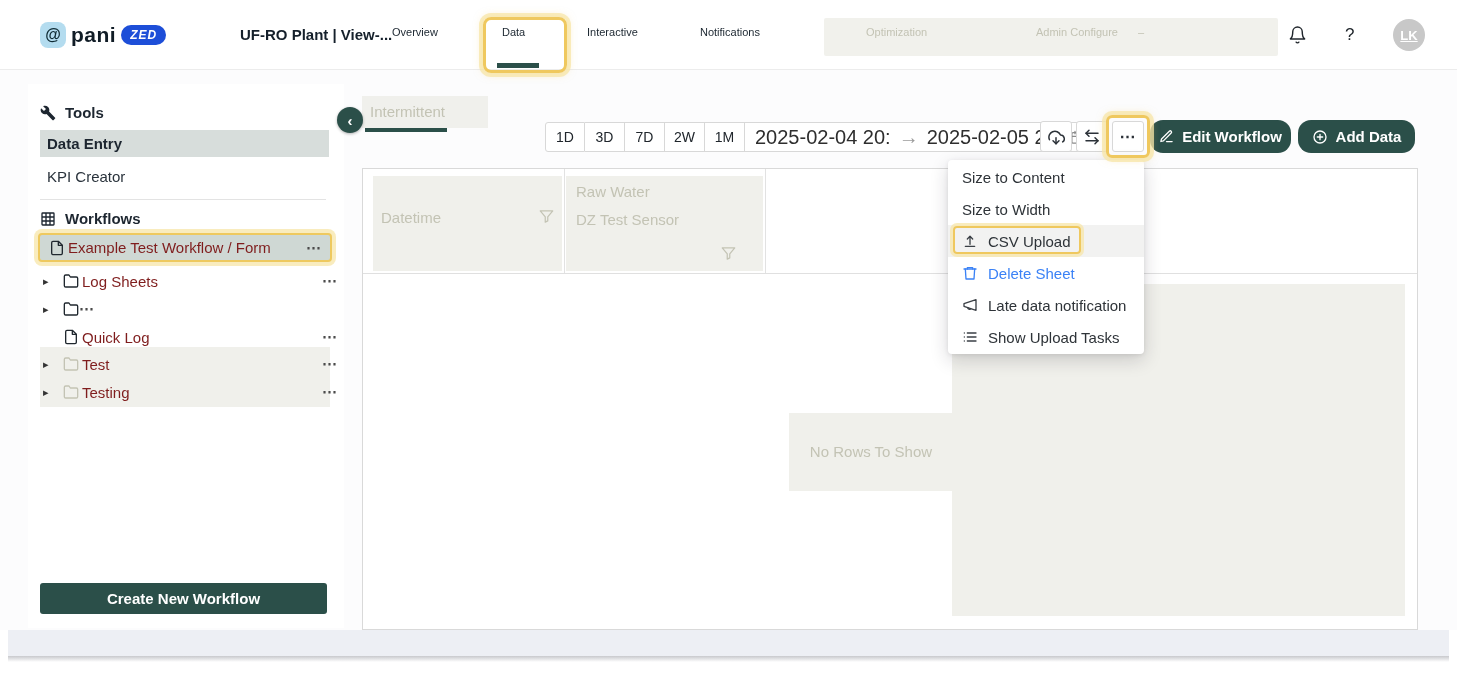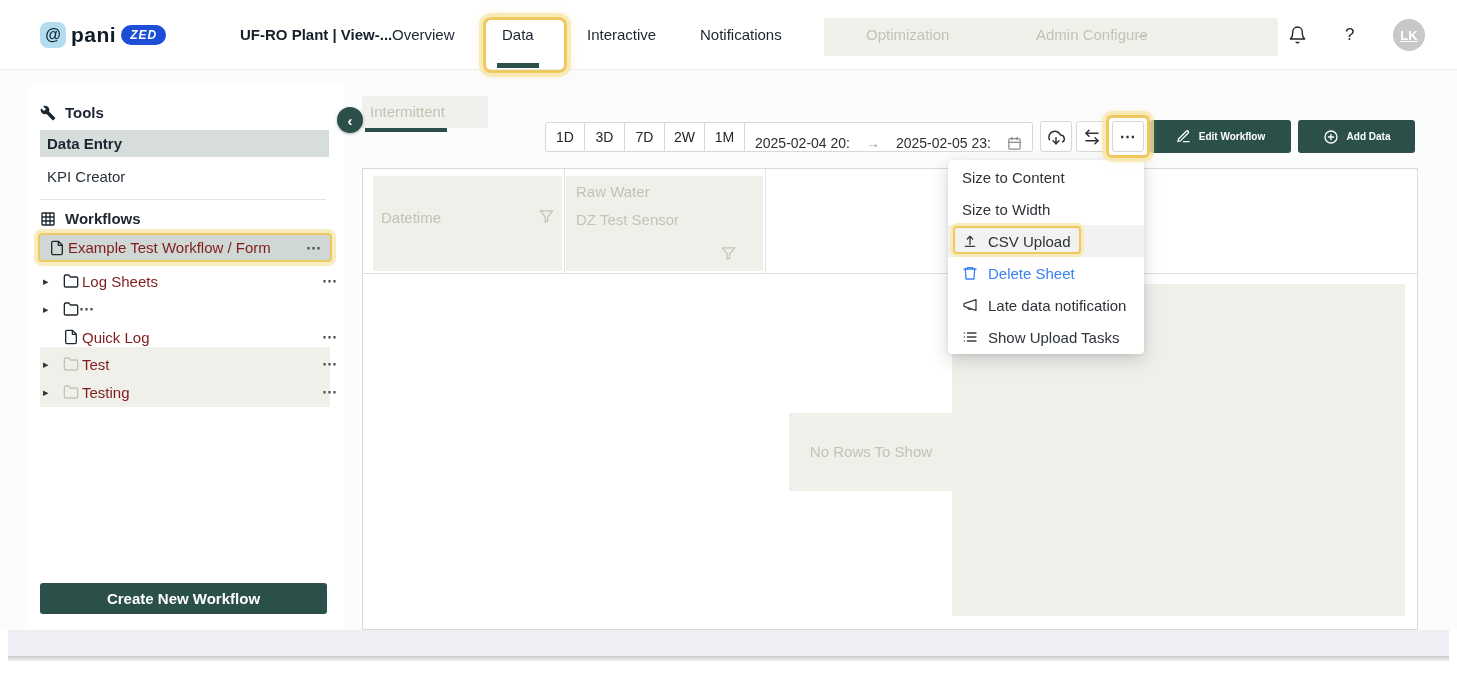--- a/index.html
+++ b/index.html
@@ -7,21 +7,21 @@
   body { font-family:"Liberation Sans", sans-serif; color:#1d2733; }
   #stage { position:relative; width:1457px; height:679px; background:#fff; overflow:hidden; }
 
   
   #header { position:absolute; left:0; top:0; width:1457px; height:70px; background:#fff; border-bottom:1px solid #ececec; z-index:5; }
   .logo-wrap { position:absolute; left:40px; top:19px; height:32px; display:flex; align-items:center; }
   .logo-at { width:26px; height:26px; background:#b4dcef; border-radius:8px; color:#0e2a33; font-weight:bold; font-size:16px; display:flex; align-items:center; justify-content:center; }
   .logo-text { font-size:21px; font-weight:bold; color:#101c26; letter-spacing:.5px; margin-left:5px; }
   .logo-badge { background:#1d4ed8; color:#fff; font-size:12px; font-weight:bold; font-style:italic; padding:3px 9px; border-radius:11px; margin-left:5px; letter-spacing:1px; }
   .plant-title { position:absolute; left:192px; top:26px; font-size:15px; font-weight:bold; color:#15202b;margin-left:48px; }
-  .nav-link { position:absolute; top:26px; font-size:15px; color:#1b2630; cursor:default; }
+  .nav-link { position:absolute; top:26px; font-size:11px; color:#1b2630; cursor:default; }
   .nav-disabled-block { position:absolute; left:824px; top:18px; width:454px; height:38px; background:#f1f1ec; border-radius:2px; }
   .ghost { color:#c3c3b4; filter:blur(0.7px); }
   .data-underline { position:absolute; left:497px; top:63px; width:42px; height:5px; background:#2b4f49; }
   .icon-btn-header { position:absolute; top:26px; color:#20262c; }
   .avatar { position:absolute; left:1393px; top:19px; width:32px; height:32px; border-radius:50%; background:#c8c8c8; color:#fff; font-weight:bold; font-size:13px; display:flex; align-items:center; justify-content:center;text-decoration:underline; }
 
   
   .hl-box { position:absolute; border:3px solid #efc85e; border-radius:8px; box-shadow:0 0 0 4px rgba(247,230,168,.75), 0 0 10px rgba(240,200,94,.5); z-index:40; pointer-events:none; }
 
   
@@ -48,23 +48,23 @@
   .create-btn { position:absolute; left:12px; top:499px; width:287px; height:31px; background:#2b4f49; border-radius:3px; color:#fff; font-size:15px; font-weight:bold; display:flex; align-items:center; justify-content:center; cursor:pointer; }
   #collapse-btn { position:absolute; left:337px; top:107px; width:26px; height:26px; border-radius:50%; background:#2b4f49; color:#fff; display:flex; align-items:center; justify-content:center; font-size:15px; font-weight:bold; z-index:8; box-shadow:0 1px 3px rgba(0,0,0,.3); cursor:pointer; }
 
   
   #tab-skel { position:absolute; left:362px; top:96px; width:126px; height:32px; background:#f0f0ec; }
   #tab-label { position:absolute; left:370px; top:103px; font-size:15px; }
   #tab-underline { position:absolute; left:365px; top:128px; width:82px; height:4px; background:#2b4f49; }
   #range-group { position:absolute; left:545px; top:122px; height:30px; display:flex; z-index:4; }
   .tbtn { border:1px solid #d8d8d8; border-left:none; background:#fff; width:40px; display:flex; align-items:center; justify-content:center; font-size:14px; color:#20262c; cursor:pointer; }
   .tbtn:first-child { border-left:1px solid #d8d8d8; border-radius:3px 0 0 3px; }
-  #date-box { border:1px solid #d8d8d8; border-left:none; border-radius:0 3px 3px 0; background:#fff; display:flex; align-items:flex-end; padding:0 10px; gap:16px; font-size:14px; color:#2e2e2e; cursor:pointer; }
+  #date-box { border:1px solid #d8d8d8; border-left:none; border-radius:0 3px 3px 0; background:#fff; display:flex; align-items:center; padding:0 10px; gap:8px; font-size:20px; color:#2e2e2e; cursor:pointer; }
   .sq-btn { position:absolute; top:121px; width:32px; height:31px; border:1px solid #d8d8d8; border-radius:3px; background:#fff; display:flex; align-items:center; justify-content:center; color:#2b3138; cursor:pointer; z-index:4; }
-  .teal-btn { position:absolute; top:120px; height:33px; background:#2b4f49; border-radius:3px; color:#fff; font-size:10px; font-weight:bold; display:flex; align-items:center; justify-content:center; gap:8px; cursor:pointer; z-index:4; }
+  .teal-btn { position:absolute; top:120px; height:33px; background:#2b4f49; border-radius:13px; color:#fff; font-size:15px; font-weight:bold; display:flex; align-items:center; justify-content:center; gap:8px; cursor:pointer; z-index:4; }
 
   
   #table-panel { position:absolute; left:362px; top:168px; width:1056px; height:462px; background:#fff; border:1px solid #d9d9d9; z-index:2; }
   .col-sep { position:absolute; top:0; width:1px; height:104px; background:#e2e2e2; }
   #header-bottom { position:absolute; left:0; top:104px; width:100%; height:1px; background:#e0e0e0; }
   .ghost-text { position:absolute; font-size:15px; color:#c3c3b4; filter:blur(0.7px); white-space:nowrap; }
   .ghost-icon { position:absolute; color:#c3c3b4; filter:blur(0.6px); }
 
   
   #dropdown { position:absolute; left:948px; top:160px; width:196px; background:#fff; border-radius:4px; box-shadow:0 6px 18px rgba(31,30,47,.18), 0 1px 4px rgba(0,0,0,.08); z-index:30; padding:1px 0; }

